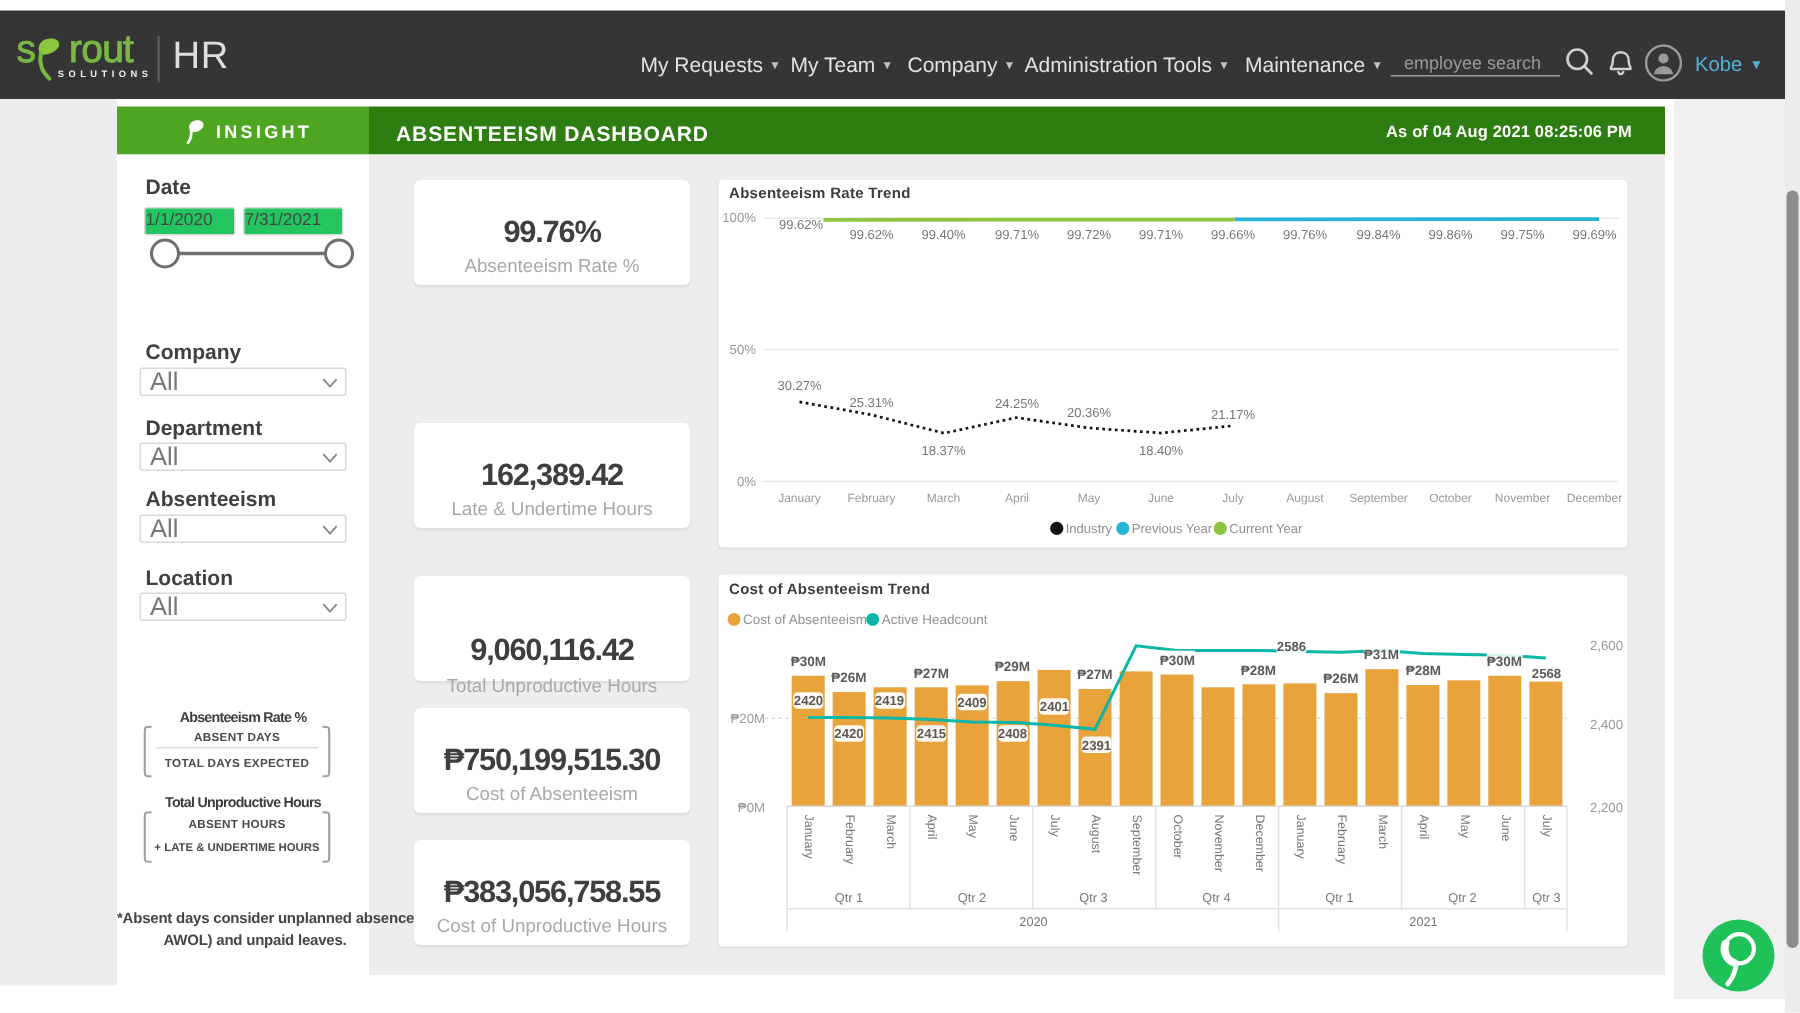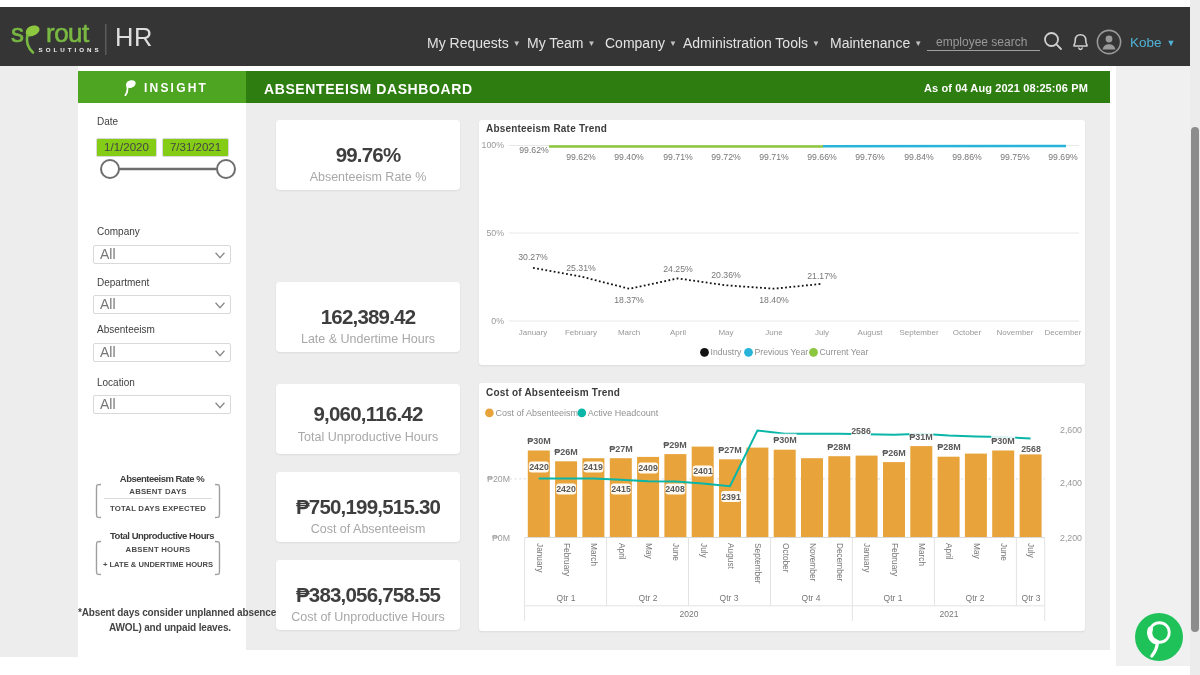--- a/index.html
+++ b/index.html
@@ -10,24 +10,24 @@
 .grayL{left:0;top:66px;width:78px;height:591px;background:#ededed}
 .grayR{left:1116px;top:66px;width:74px;height:600px;background:#f0f0f0}
 .side{left:78px;top:103px;width:168px;height:554px;background:#fff}
 .gbarL{left:78px;top:71px;width:168px;height:32px;background:#4da521}
 .gbarR{left:246px;top:71px;width:864px;height:32px;background:#2e7d11}
 .main{left:246px;top:103px;width:864px;height:547px;background:#ededed}
 .card{background:#fff;border-radius:4px;box-shadow:0 1px 2px rgba(0,0,0,.08);left:276px;width:184px;height:70px;text-align:center}
 .cv{font-size:20.5px;font-weight:bold;color:#3e3e3e;letter-spacing:-.8px}
 .cl{font-size:12.5px;color:#a8a8a8;margin-top:3.5px}
 .panel{background:#fff;border-radius:3px;box-shadow:0 1px 2px rgba(0,0,0,.08)}
-.lbl{font-size:10px;font-weight:normal;color:#404040}
-.dd{width:138px;height:19px;border:1px solid #d9d9d9;border-radius:2px;background:#fff;font-size:14px;color:#777;line-height:17px;padding-left:6px}
+.lbl{font-size:14px;font-weight:bold;color:#404040}
+.dd{width:138px;height:19px;border:1px solid #d9d9d9;border-radius:2px;background:#fff;font-size:17px;color:#777;line-height:17px;padding-left:6px}
 .dd .ch{position:absolute;right:5px;top:6px;width:10px;height:7px}
-.din{height:19px;border:1px solid #d9d9d9;border-radius:2px;background:#84cc16;font-size:11.5px;color:#444;text-align:center;line-height:17px}
+.din{height:19px;border:1px solid #d9d9d9;border-radius:2px;background:#22c55e;font-size:11.5px;color:#444;text-align:left;line-height:17px}
 .scroll{left:1190px;top:0;width:10px;height:675px;background:#ececec}
 .thumb{left:1191px;top:127px;width:8px;height:505px;background:#8c8c8c;border-radius:4px}
 .fab{left:1135px;top:613px;width:48px;height:48px;border-radius:50%;background:#1fc258}
 svg text{font-family:"Liberation Sans",sans-serif}
 </style></head><body>
 <div class="page">
 
 <div class="abs hdr"></div>
 <svg class="abs" style="left:0px;top:20px" width="170" height="42" viewBox="0 0 170 42">
 <g fill="#79b843">
@@ -115,21 +115,21 @@
 </svg>
 <div class="abs" style="left:78px;top:606px;width:184px;text-align:center;font-size:10px;font-weight:bold;color:#454545;line-height:1.45;letter-spacing:-.15px;white-space:nowrap">*Absent days consider unplanned absences (or<br>AWOL) and unpaid leaves.</div>
 <div class="abs card" style="top:120px;padding-top:22.5px">
       <div class="cv">99.76%</div>
       <div class="cl">Absenteeism Rate %</div>
     </div>
 <div class="abs card" style="top:282px;padding-top:22.5px">
       <div class="cv">162,389.42</div>
       <div class="cl">Late &amp; Undertime Hours</div>
     </div>
-<div class="abs card" style="top:384px;padding-top:18px">
+<div class="abs card" style="top:384px;padding-top:38px">
       <div class="cv">9,060,116.42</div>
       <div class="cl">Total Unproductive Hours</div>
     </div>
 <div class="abs card" style="top:472px;padding-top:22.5px">
       <div class="cv">₱750,199,515.30</div>
       <div class="cl">Cost of Absenteeism</div>
     </div>
 <div class="abs card" style="top:560px;padding-top:22.5px">
       <div class="cv">₱383,056,758.55</div>
       <div class="cl">Cost of Unproductive Hours</div>

